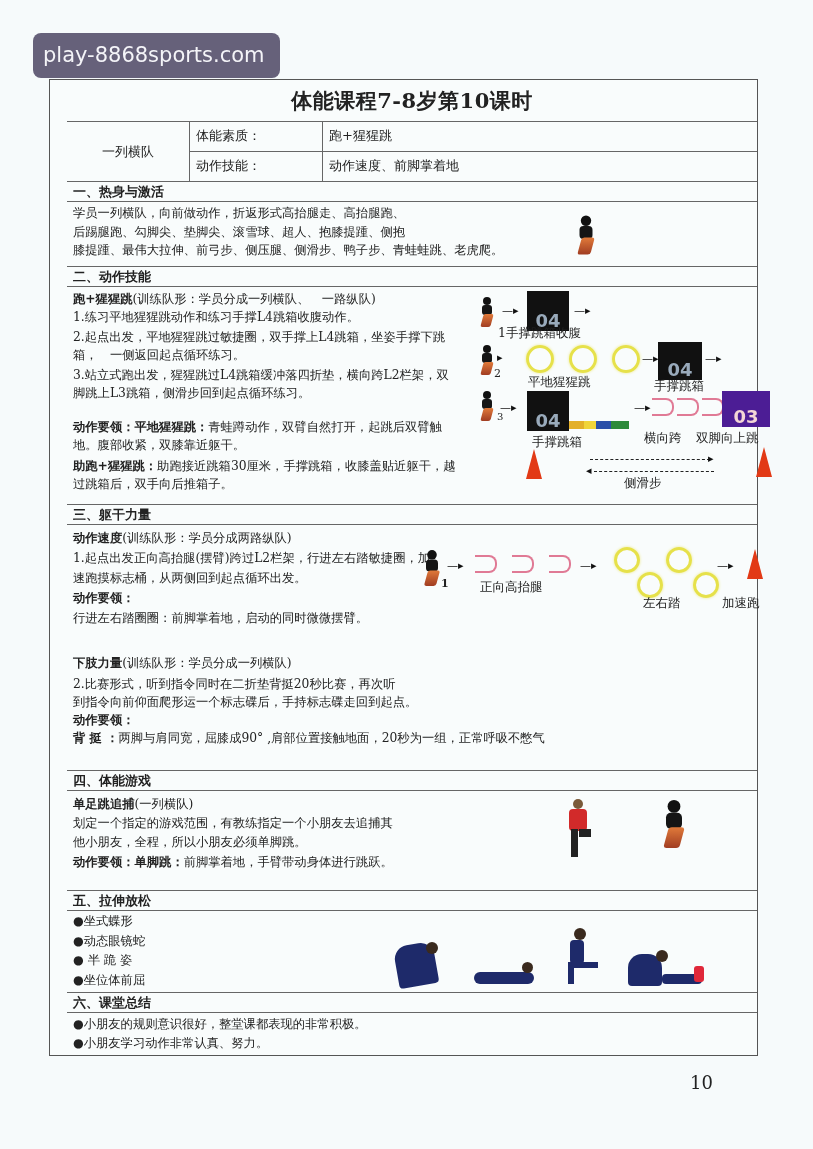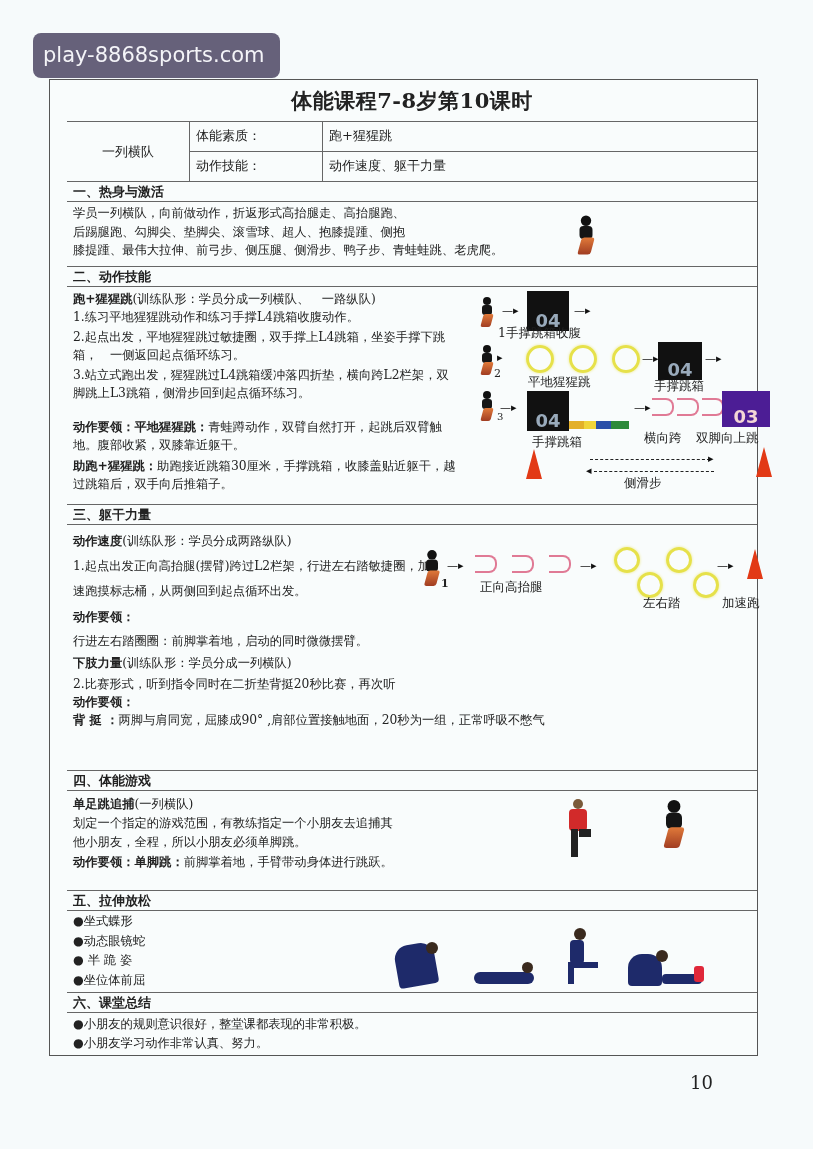--- a/index.html
+++ b/index.html
@@ -65,21 +65,21 @@
 
   <div class="row goal-row">
     <div class="goal-label">一列横队</div>
     <div class="goal-body">
       <div class="goal-line">
         <div class="goal-key">体能素质：</div>
         <div class="goal-val">跑+猩猩跳</div>
       </div>
       <div class="goal-line">
         <div class="goal-key">动作技能：</div>
-        <div class="goal-val">动作速度、躯干力量</div>
+        <div class="goal-val">动作速度、前脚掌着地</div>
       </div>
     </div>
   </div>
 
   <div class="row section-head">一、热身与激活</div>
   <div class="row" style="height:65px;">
     <div class="body-text" style="padding-top:2px;">
       <div>学员一列横队，向前做动作，折返形式高抬腿走、高抬腿跑、</div>
       <div>后踢腿跑、勾脚尖、垫脚尖、滚雪球、超人、抱膝提踵、侧抱</div>
       <div>膝提踵、最伟大拉伸、前弓步、侧压腿、侧滑步、鸭子步、青蛙蛙跳、老虎爬。</div>
@@ -152,21 +152,21 @@
       <div class="dash" style="left:118px; top:172px; width:120px;"></div>
       <span class="arrow" style="left:236px; top:165px;">▸</span>
       <div class="dash" style="left:122px; top:184px; width:120px;"></div>
       <span class="arrow" style="left:114px; top:177px;">◂</span>
       <span class="figlabel" style="left:152px; top:188px;">侧滑步</span>
     </div>
   </div>
 
   <div class="row section-head">三、躯干力量</div>
   <div class="row" style="height:246px;">
-    <div class="body-text" style="width:380px; line-height:25px;">
+    <div class="body-text" style="width:380px; line-height:20px;">
       <div><span class="bold">动作速度</span><span>(训练队形：学员分成两路纵队)</span></div>
       <div>1.起点出发正向高抬腿(摆臂)跨过L2栏架，行进左右踏敏捷圈，加速跑摸标志桶，从两侧回到起点循环出发。</div>
       <div class="bold">动作要领：</div>
       <div>行进左右踏圈圈：前脚掌着地，启动的同时微微摆臂。</div>
     </div>
     <div class="fig" style="left:350px; top:20px; width:355px; height:90px;">
       <div class="runner" style="left:8px; top:8px; transform:scale(1.2);">
           <div class="head"></div>
           <div class="torso"></div>
           <div class="legs"></div>
@@ -183,20 +183,21 @@
       <div class="ring" style="left:276px; top:27px; width:26px; height:26px;"></div>
       <span class="arrow" style="left:300px; top:14px;">—▸</span>
       <div class="cone" style="left:330px; top:4px;"></div>
       <span class="figlabel" style="left:63px; top:34px;">正向高抬腿</span>
       <span class="figlabel" style="left:226px; top:50px;">左右踏</span>
       <span class="figlabel" style="left:305px; top:50px;">加速跑</span>
     </div>
     <div class="body-text" style="position:absolute; left:0; top:126px; width:700px; line-height:18px;">
       <div><span class="bold">下肢力量</span><span>(训练队形：学员分成一列横队)</span></div>
       <div style="margin-top:3px;">2.比赛形式，听到指令同时在二折垫背挺20秒比赛，再次听</div>
+      <div>到指令向前仰面爬形运一个标志碟后，手持标志碟走回到起点。</div>
       <div class="bold">动作要领：</div>
       <div><span class="bold">背 挺 ：</span><span>两脚与肩同宽，屈膝成90° ,肩部位置接触地面，20秒为一组，正常呼吸不憋气</span></div>
     </div>
   </div>
 
   <div class="row section-head">四、体能游戏</div>
   <div class="row" style="height:100px;">
     <div class="body-text" style="width:400px; line-height:19px;">
       <div><span class="bold">单足跳追捕</span><span>(一列横队)</span></div>
       <div>划定一个指定的游戏范围，有教练指定一个小朋友去追捕其</div>

